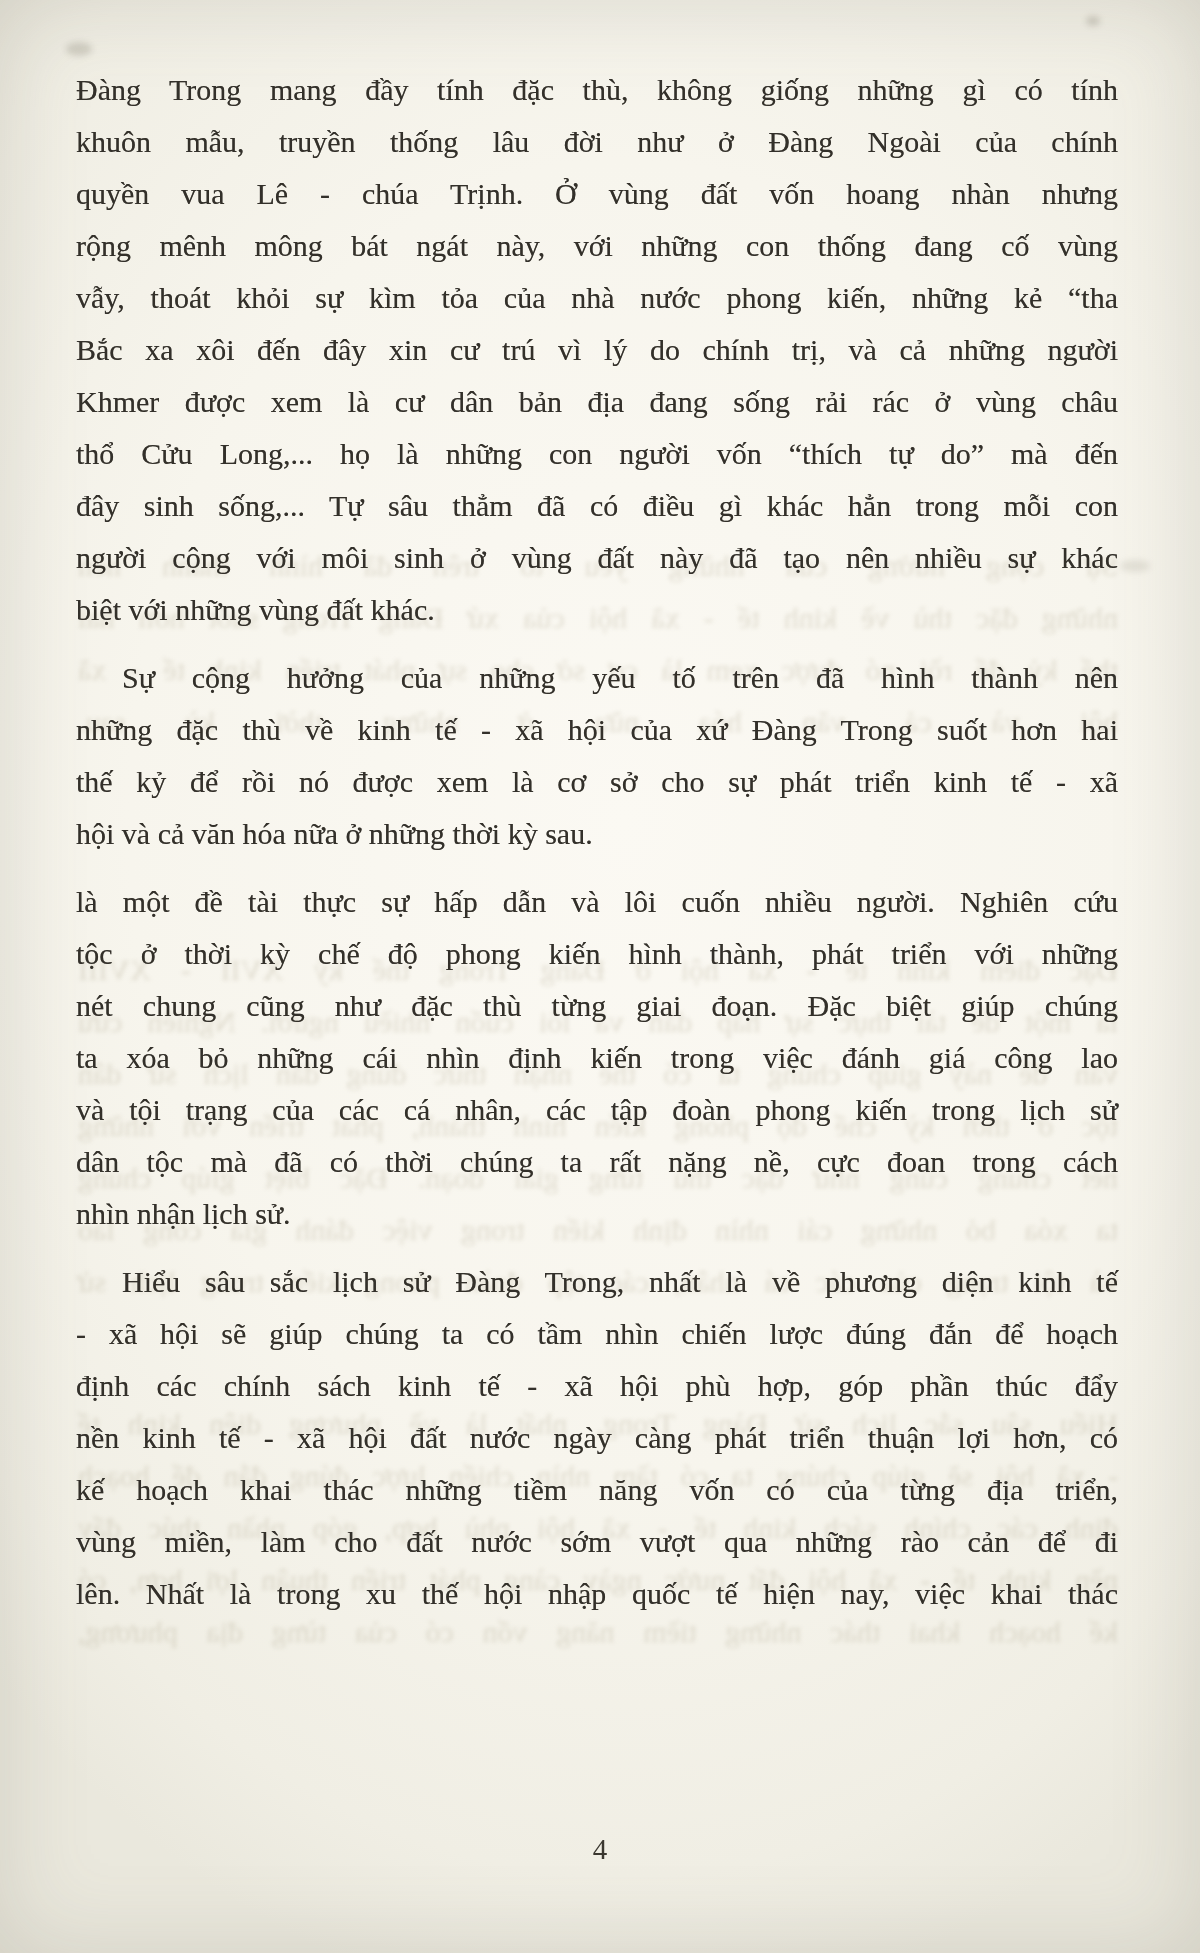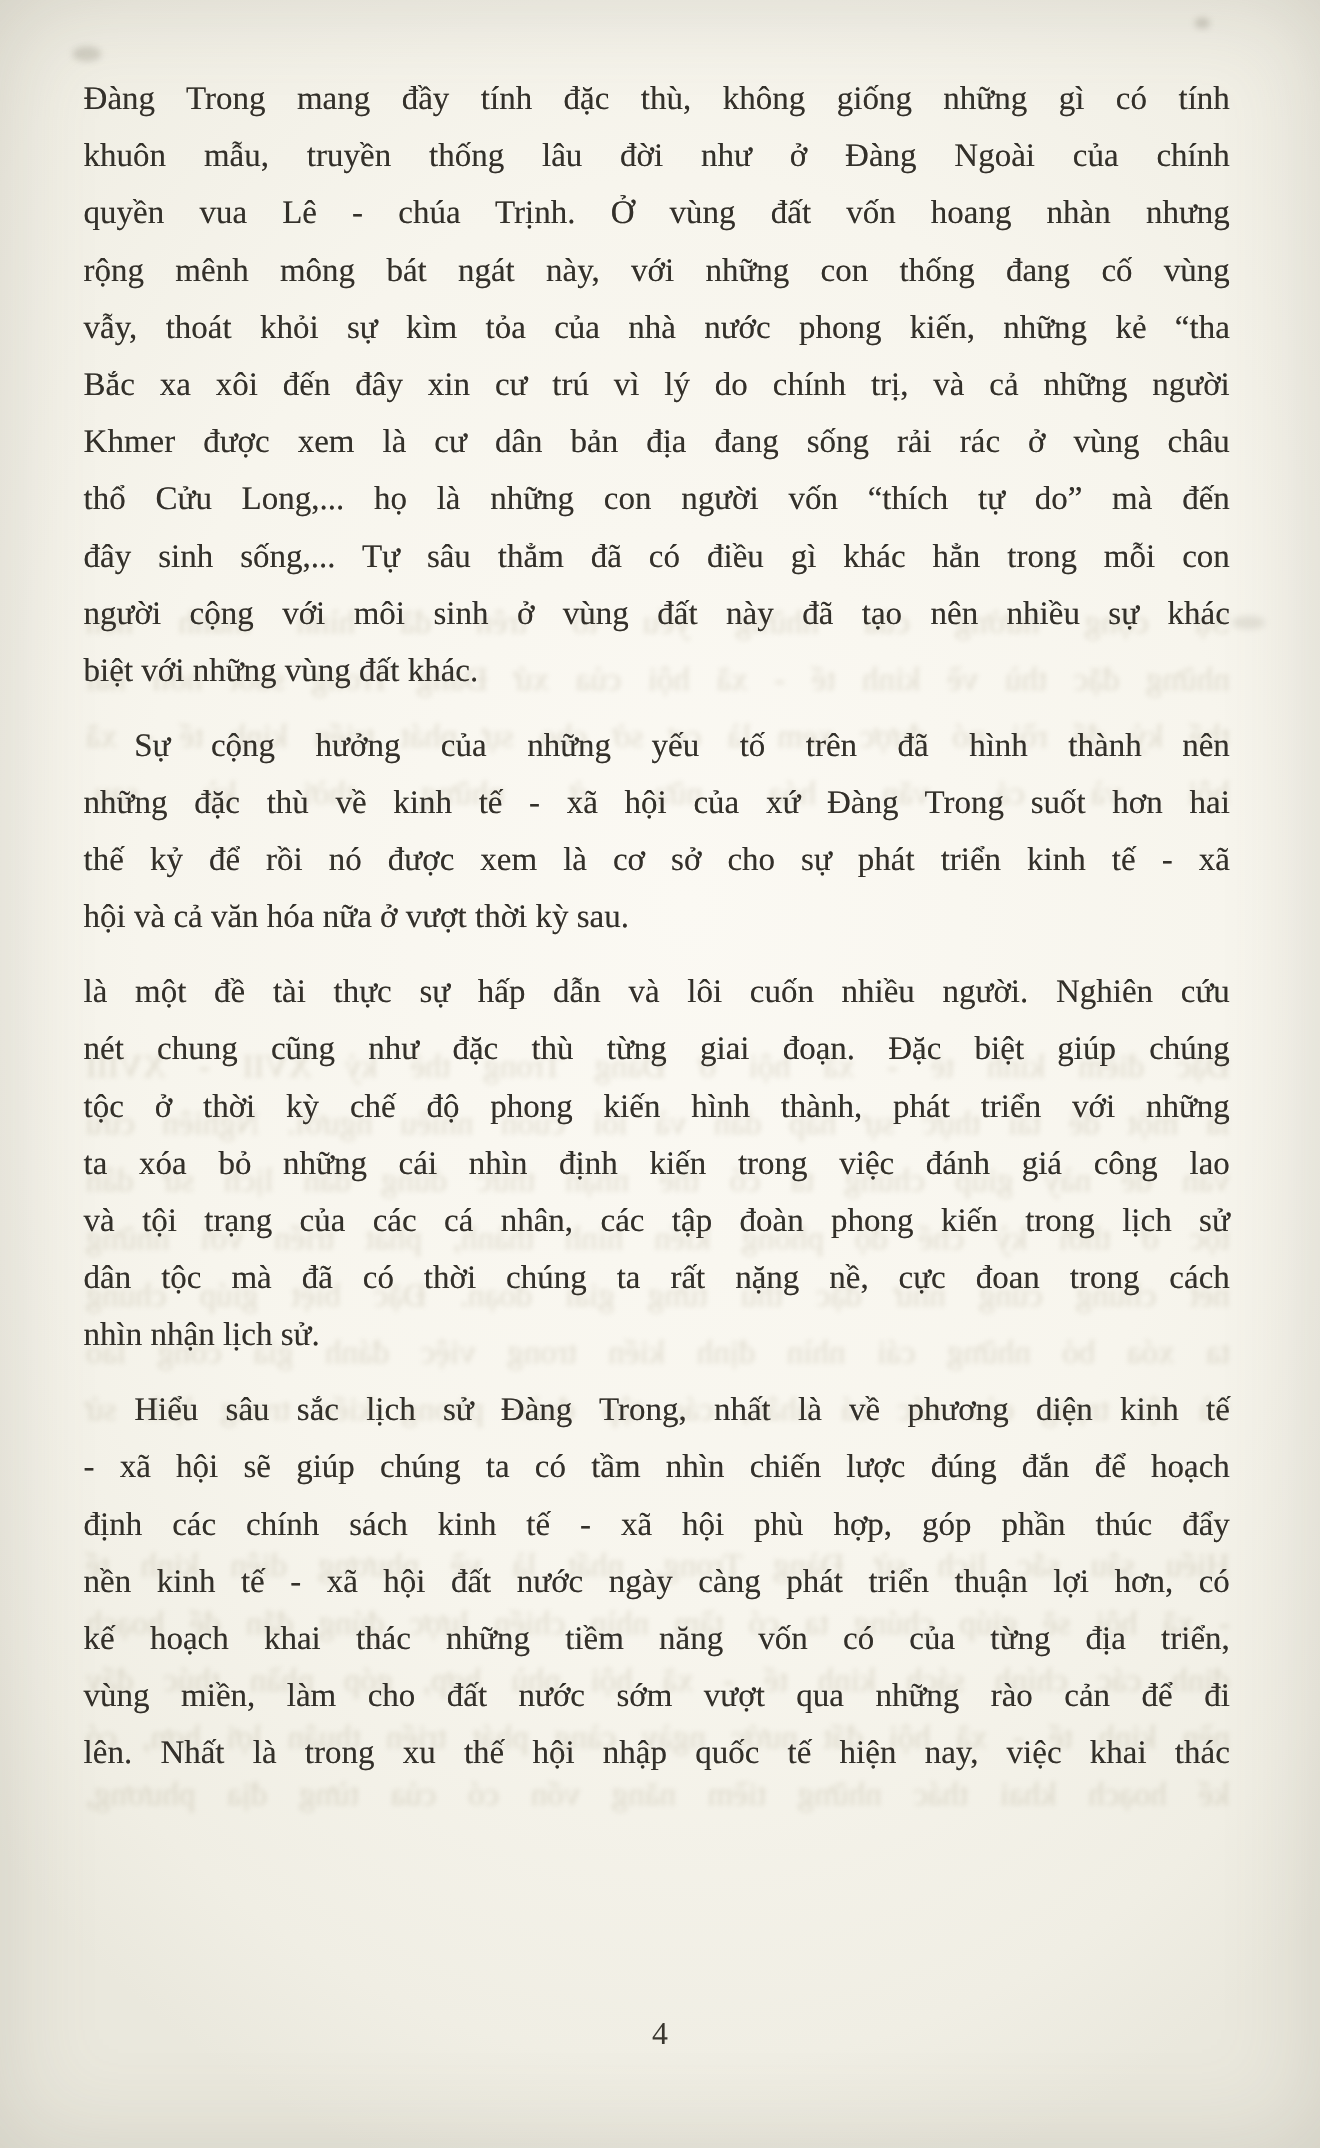--- a/index.html
+++ b/index.html
@@ -111,26 +111,26 @@
         <div class="line">Khmer được xem là cư dân bản địa đang sống rải rác ở vùng châu</div>
         <div class="line">thổ Cửu Long,... họ là những con người vốn “thích tự do” mà đến</div>
         <div class="line">đây sinh sống,... Tự sâu thẳm đã có điều gì khác hẳn trong mỗi con</div>
         <div class="line">người cộng với môi sinh ở vùng đất này đã tạo nên nhiều sự khác</div>
         <div class="line last">biệt với những vùng đất khác.</div>
       </div>
       <div class="paragraph">
         <div class="line indent">Sự cộng hưởng của những yếu tố trên đã hình thành nên</div>
         <div class="line">những đặc thù về kinh tế - xã hội của xứ Đàng Trong suốt hơn hai</div>
         <div class="line">thế kỷ để rồi nó được xem là cơ sở cho sự phát triển kinh tế - xã</div>
-        <div class="line last">hội và cả văn hóa nữa ở vượt thời kỳ sau.</div>
+        <div class="line last">hội và cả văn hóa nữa ở những thời kỳ sau.</div>
       </div>
       <div class="paragraph">
         <div class="line">là một đề tài thực sự hấp dẫn và lôi cuốn nhiều người. Nghiên cứu</div>
+        <div class="line">tộc ở thời kỳ chế độ phong kiến hình thành, phát triển với những</div>
         <div class="line">nét chung cũng như đặc thù từng giai đoạn. Đặc biệt giúp chúng</div>
-        <div class="line">tộc ở thời kỳ chế độ phong kiến hình thành, phát triển với những</div>
         <div class="line">ta xóa bỏ những cái nhìn định kiến trong việc đánh giá công lao</div>
         <div class="line">và tội trạng của các cá nhân, các tập đoàn phong kiến trong lịch sử</div>
         <div class="line">dân tộc mà đã có thời chúng ta rất nặng nề, cực đoan trong cách</div>
         <div class="line last">nhìn nhận lịch sử.</div>
       </div>
       <div class="paragraph">
         <div class="line indent">Hiểu sâu sắc lịch sử Đàng Trong, nhất là về phương diện kinh tế</div>
         <div class="line">- xã hội sẽ giúp chúng ta có tầm nhìn chiến lược đúng đắn để hoạch</div>
         <div class="line">định các chính sách kinh tế - xã hội phù hợp, góp phần thúc đẩy</div>
         <div class="line">nền kinh tế - xã hội đất nước ngày càng phát triển thuận lợi hơn, có</div>

